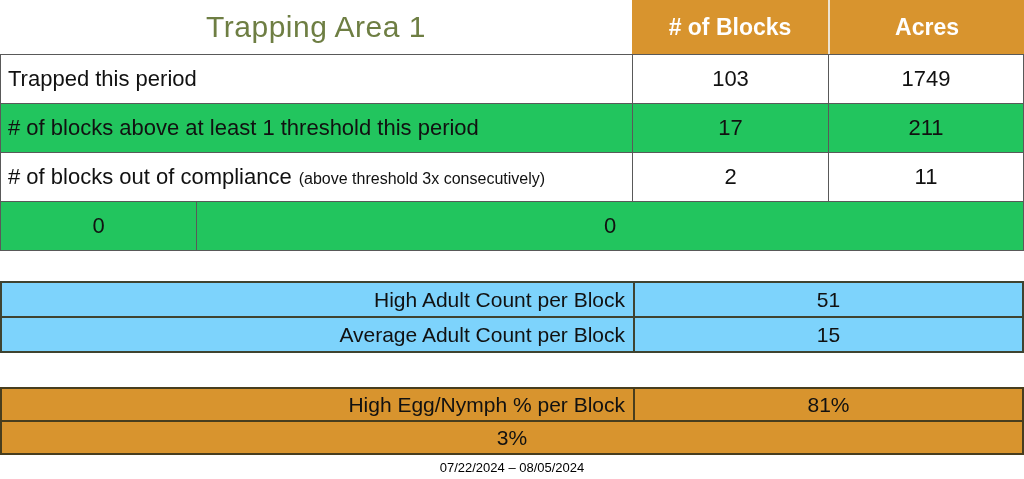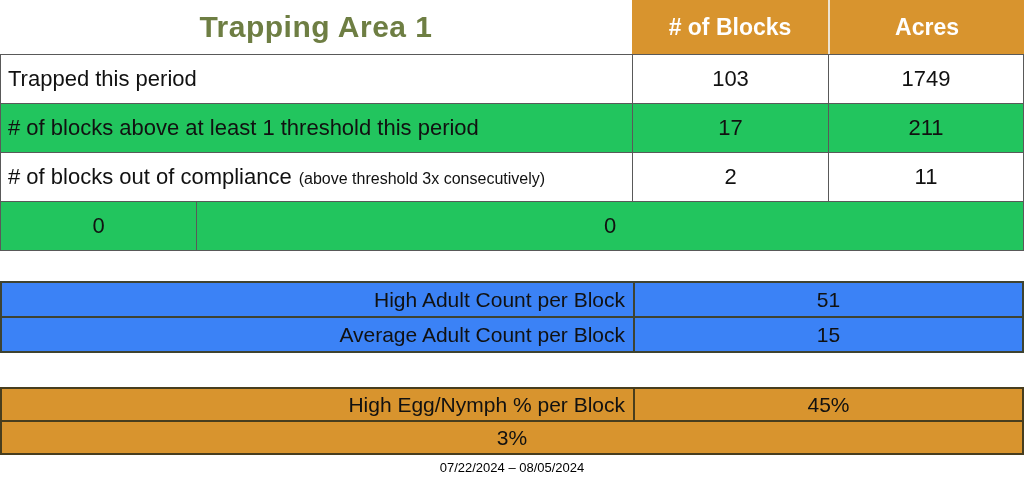--- a/index.html
+++ b/index.html
@@ -9,21 +9,21 @@
     font-family: "Liberation Sans", sans-serif;
     color: #111111;
     overflow: hidden;
   }
 
   
   .header-row { display: flex; height: 54px; }
   .title-cell {
     width: 632px; box-sizing: border-box;
     display: flex; align-items: center; justify-content: center;
-    color: #6E7E43; font-weight: bold; font-size: 30px;
+    color: #6E7E43; font-weight: normal; font-size: 30px;
     letter-spacing: 0.5px;
   }
   .hdr-cell {
     width: 196px; box-sizing: border-box;
     background: #D8942E; color: #ffffff;
     font-weight: bold; font-size: 23px;
     display: flex; align-items: center; justify-content: center;
   }
   .hdr-cell.acres { border-left: 2px solid #EDE3D2; }
 
@@ -48,21 +48,21 @@
     font-size: 22px;
   }
   .m-val.blocks { border-right: 1px solid #595959; }
   .m-val.acres { flex: 1; }
 
   .gap-a { height: 30px; }
   .gap-b { height: 34px; }
 
   
   .section { border: 2px solid #3F4330; box-sizing: border-box; }
-  .sec-olive { background: #3b82f6; }
+  .sec-olive { background: #7dd3fc; }
   .sec-orange { background: #D8942E; border-color: #473D1E; }
   .s-row { display: flex; }
   .sec-olive .s-row { height: 33px; }
   .sec-orange .s-row { height: 31px; }
   .sec-olive .s-row + .s-row { border-top: 2px solid #3F4330; }
   .sec-orange .s-row + .s-row { border-top: 2px solid #473D1E; }
   .s-label {
     width: 633px; box-sizing: border-box;
     display: flex; align-items: center; justify-content: flex-end;
     padding-right: 8px; font-size: 21px;
@@ -133,21 +133,21 @@
       <div class="s-label">Average Adult Count per Block</div>
       <div class="s-val">15</div>
     </div>
   </div>
 
   <div class="gap-b"></div>
 
   <div class="section sec-orange">
     <div class="s-row">
       <div class="s-label">High Egg/Nymph % per Block</div>
-      <div class="s-val">45%</div>
+      <div class="s-val">81%</div>
     </div>
     <div class="s-row">
       <div class="s-val">3%</div>
     </div>
   </div>
 
   <div class="date-row">07/22/2024 – 08/05/2024</div>
 
 </div>
 

